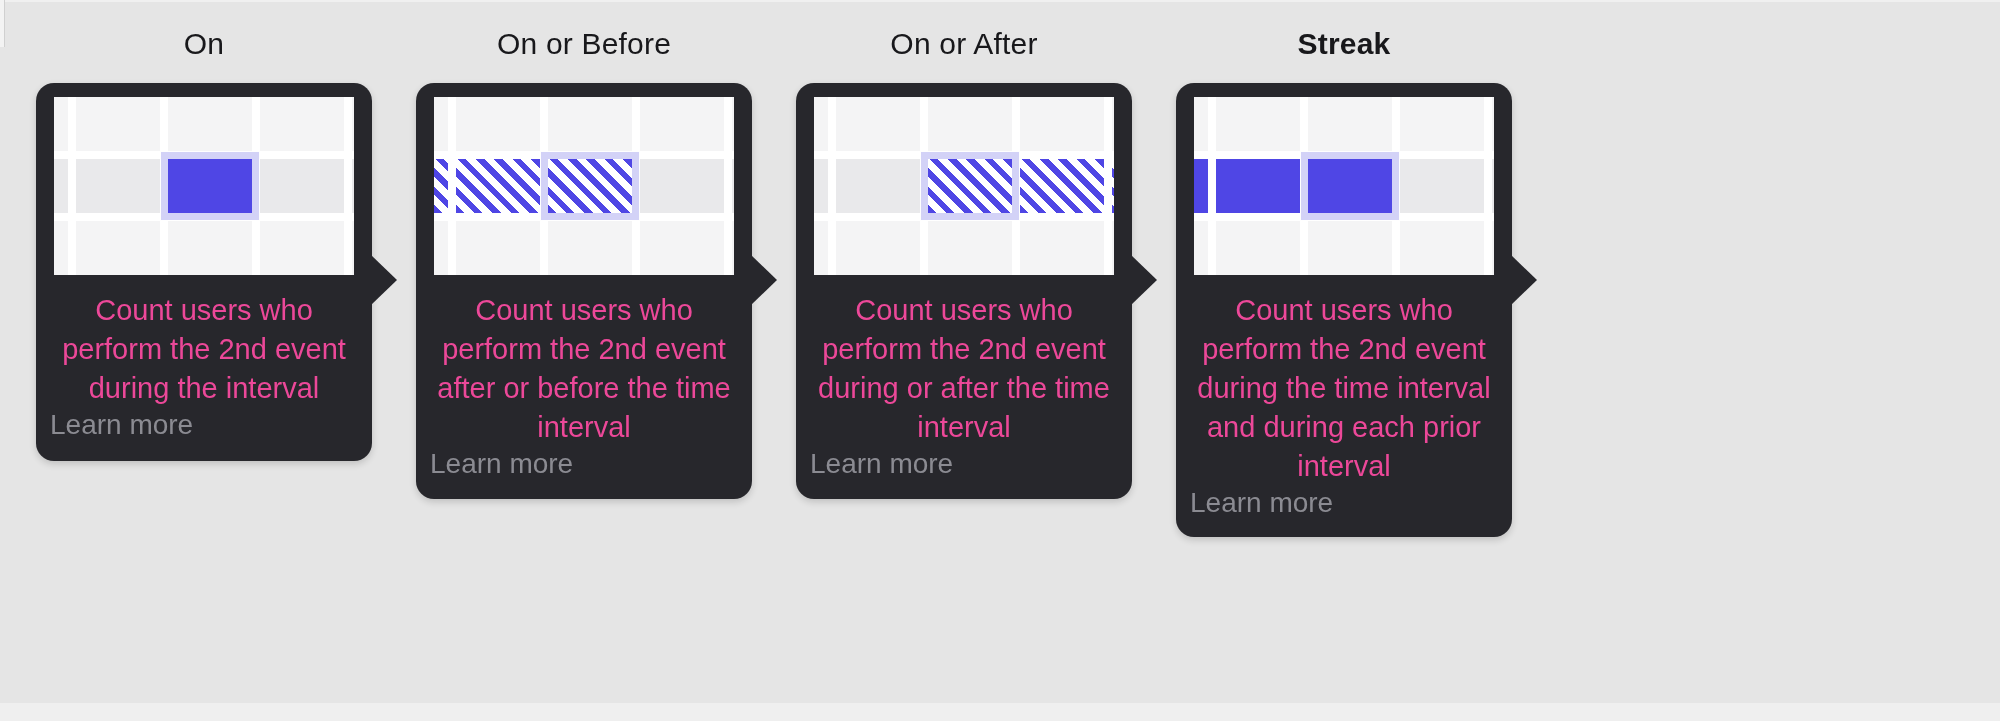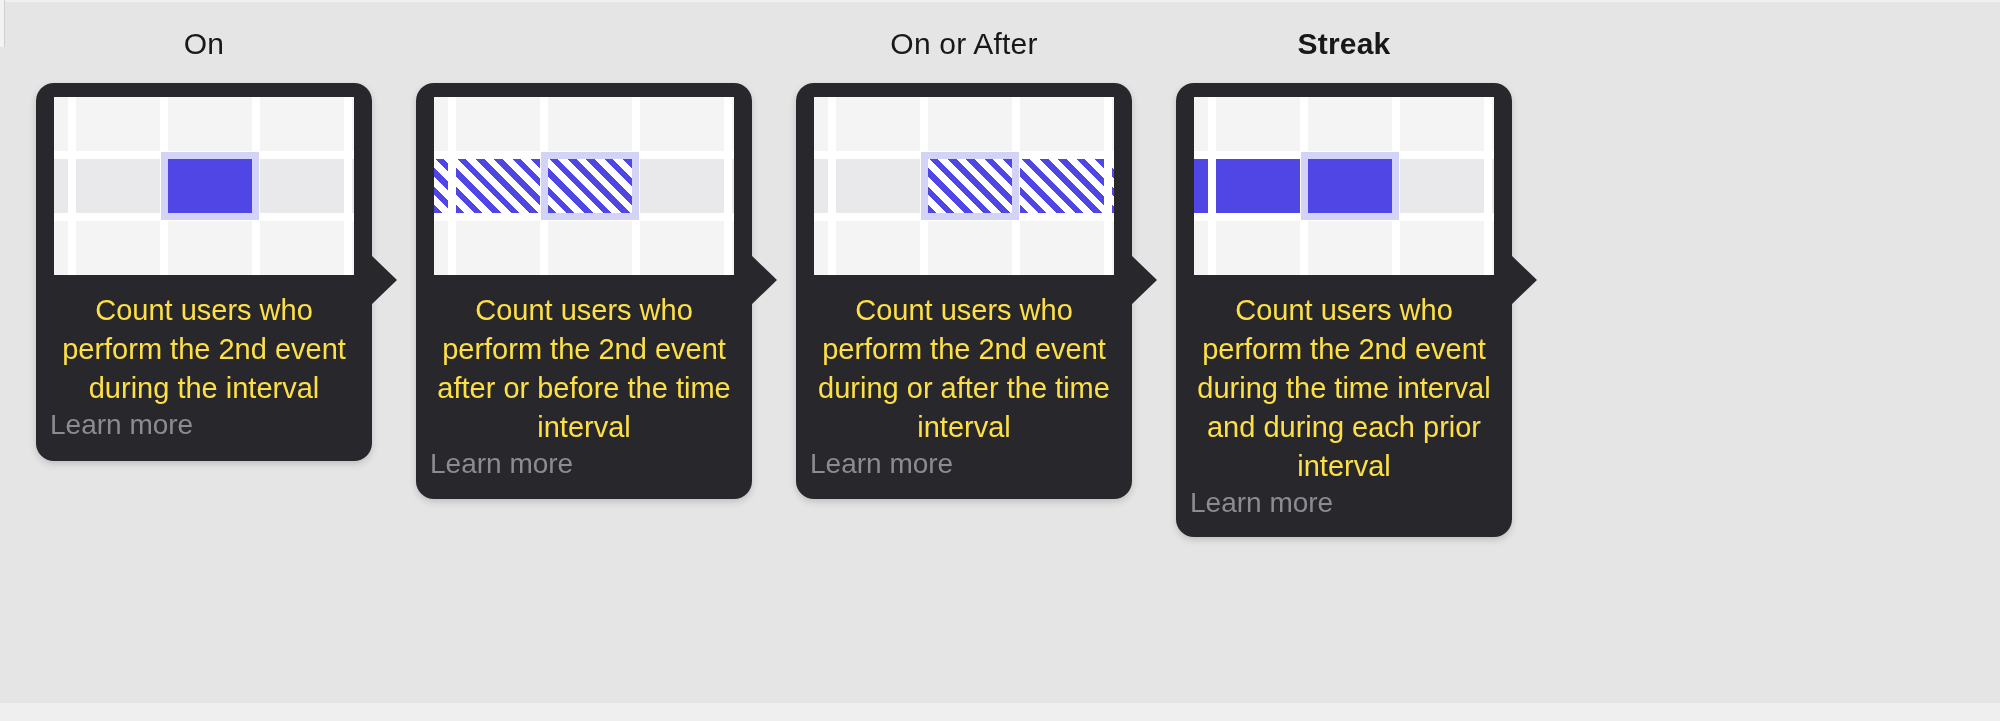--- a/index.html
+++ b/index.html
@@ -113,21 +113,21 @@
     position:absolute;
     background:#d3d2f7;
   }
 
   
   .desc {
     position:absolute;
     left:14px; right:14px;
     top:208px;
     text-align:center;
-    color:#fde047;
+    color:#ec4899;
     font-size:29px;
     line-height:39px;
     font-weight:400;
   }
   .learn {
     position:absolute;
     left:14px; right:14px;
     color:#8b8b92;
     font-size:28px;
     line-height:34px;
@@ -142,20 +142,21 @@
 </head>
 <body>
 
 <div class="board">
 
   <div class="rail-top"></div>
   <div class="edge-left"></div>
 
   <div class="headers">
     <div class="col-head c0">On</div>
+    <div class="col-head c1">On or Before</div>
     <div class="col-head c2">On or After</div>
     <div class="col-head c3">Streak</div>
   </div>
 
   <div class="card k0">
     <div class="pointer"></div>
 
     <div class="illus">
       <div class="grid">
 

